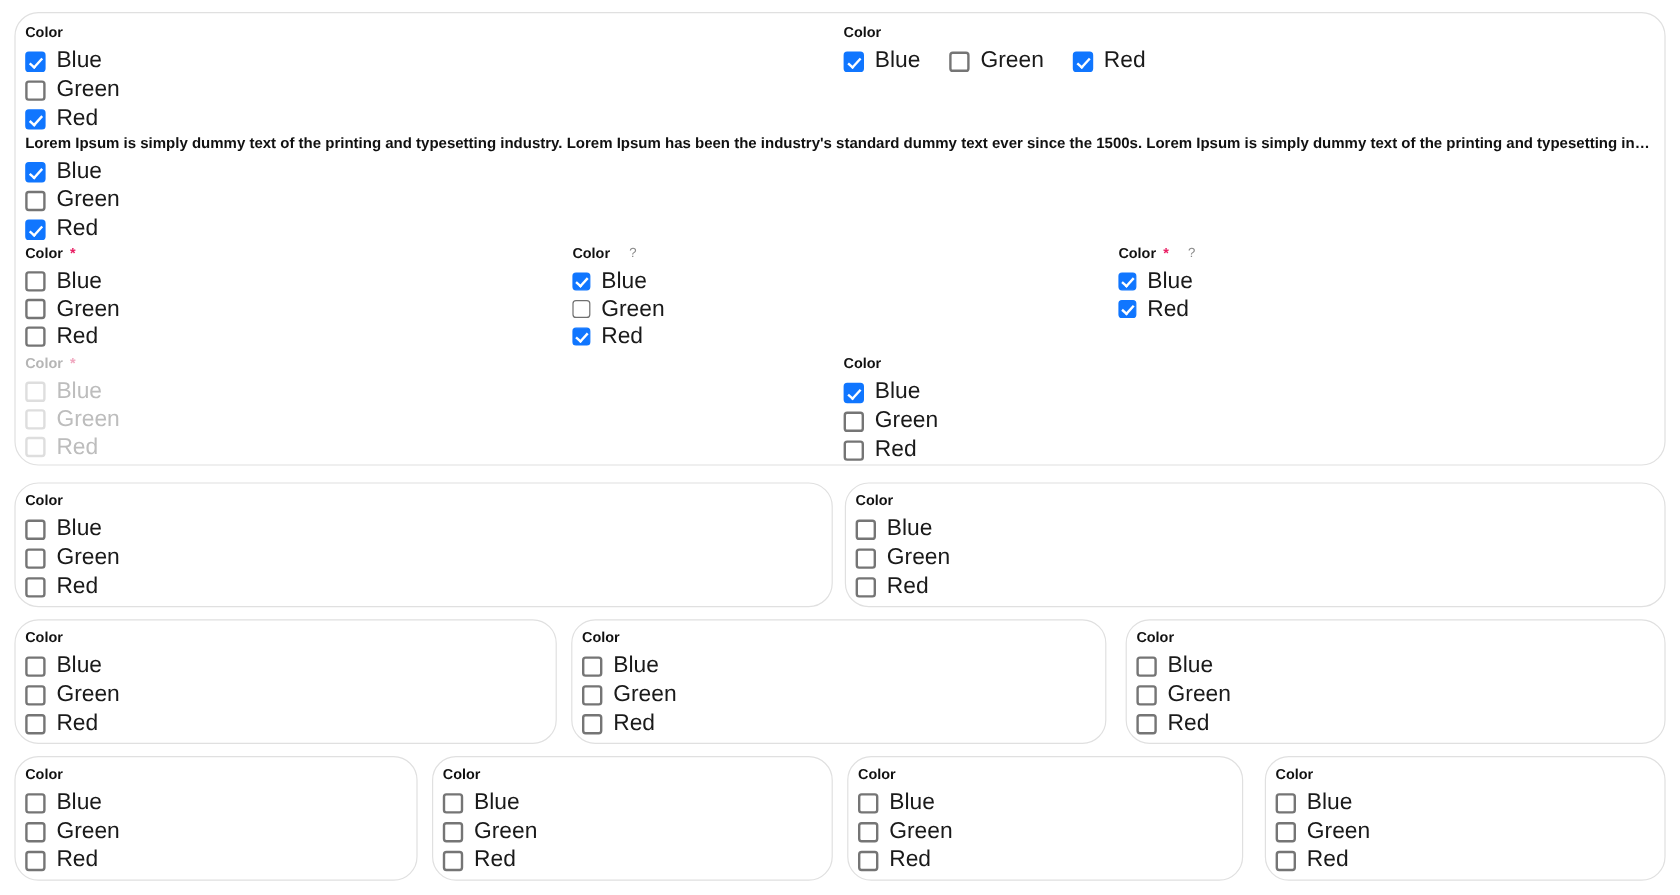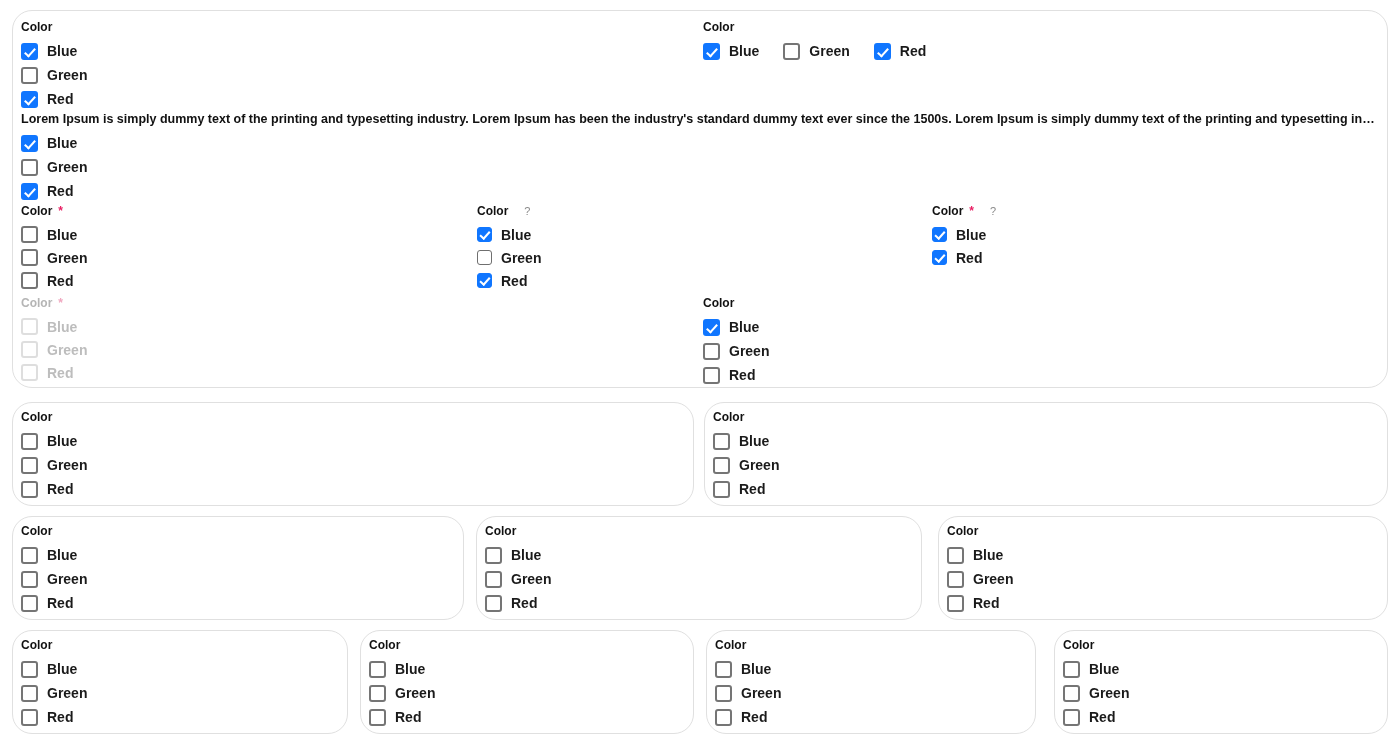--- a/index.html
+++ b/index.html
@@ -74,21 +74,21 @@
   .box.sm.checked::after {
     left: 3.5px; top: 1px;
     width: 3.5px; height: 8px;
     border-width: 0 2px 2px 0;
   }
   .box.disabled {
     border-color: #dedede;
     background: #fff;
   }
 
-  .lbl { font-size: 14px; color: #1a1a1a; line-height: 18px; white-space: nowrap; font-weight: bold; }
+  .lbl { font-size: 19px; color: #1a1a1a; line-height: 18px; white-space: nowrap; }
   .lbl.disabled { color: #bdbdbd; }
   .lbl.ellip {
     overflow: hidden;
     text-overflow: ellipsis;
     max-width: 440px;
     display: block;
   }
 
   .hgroup { display: flex; align-items: center; gap: 24px; }
 

